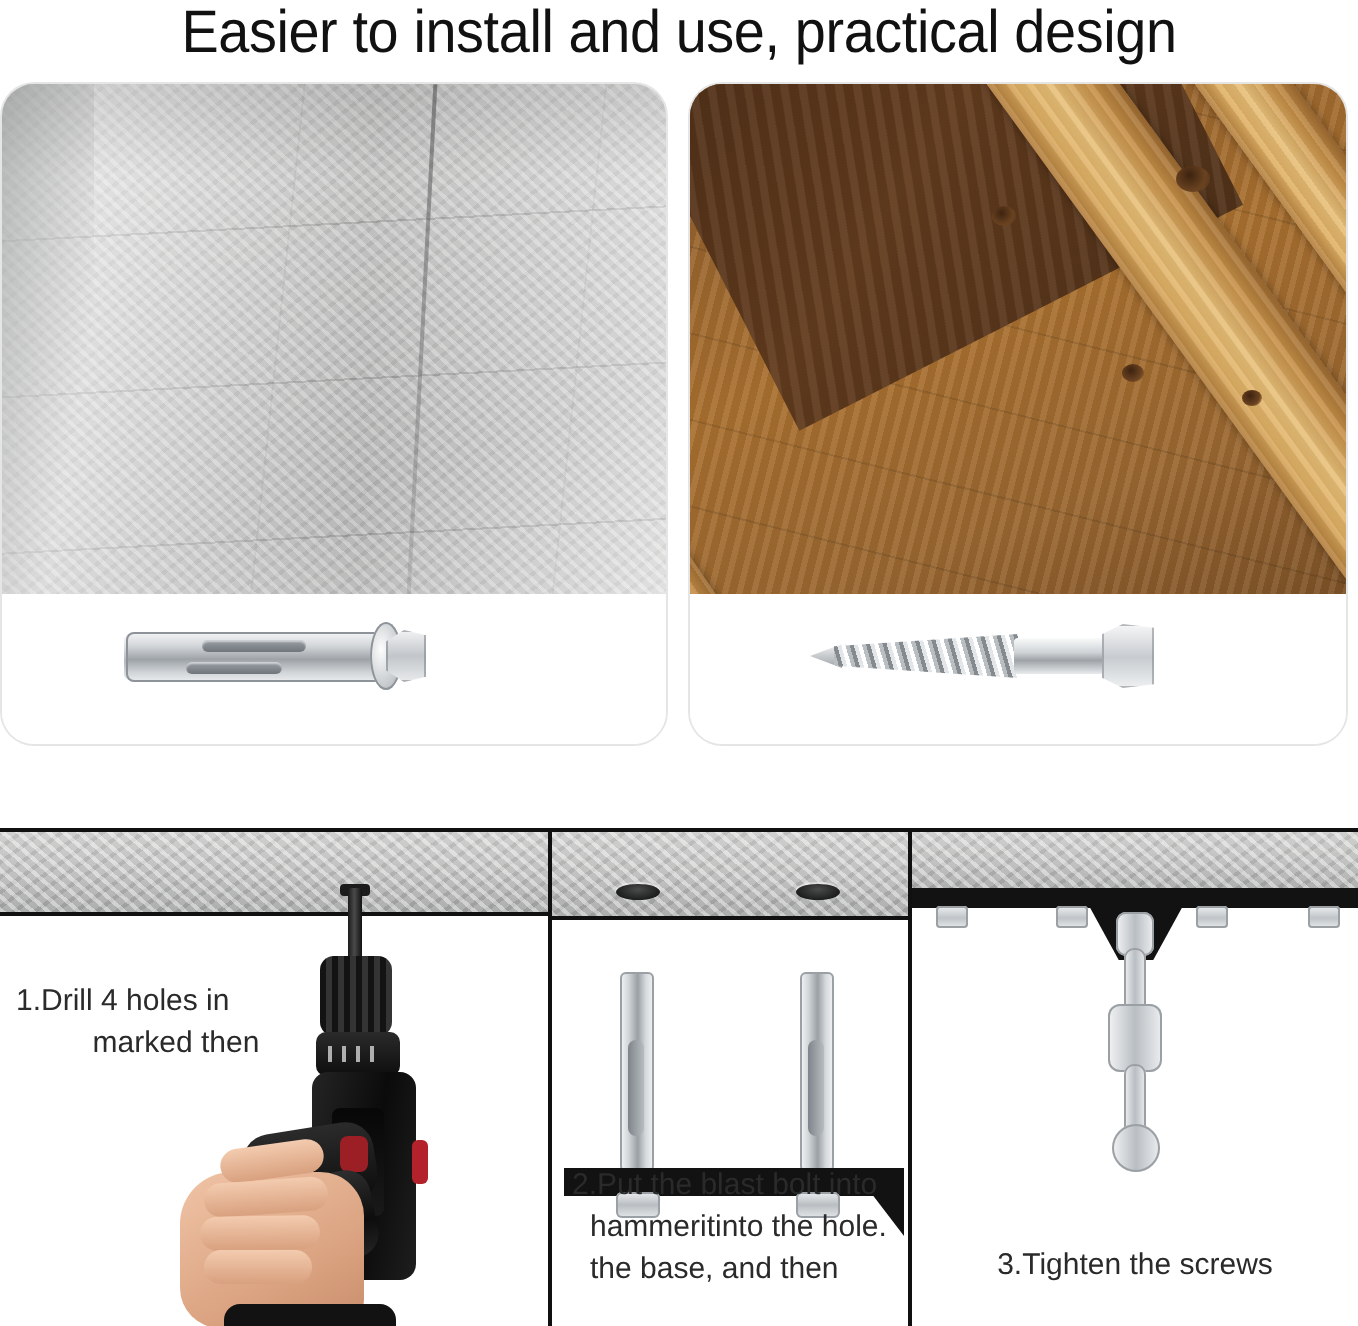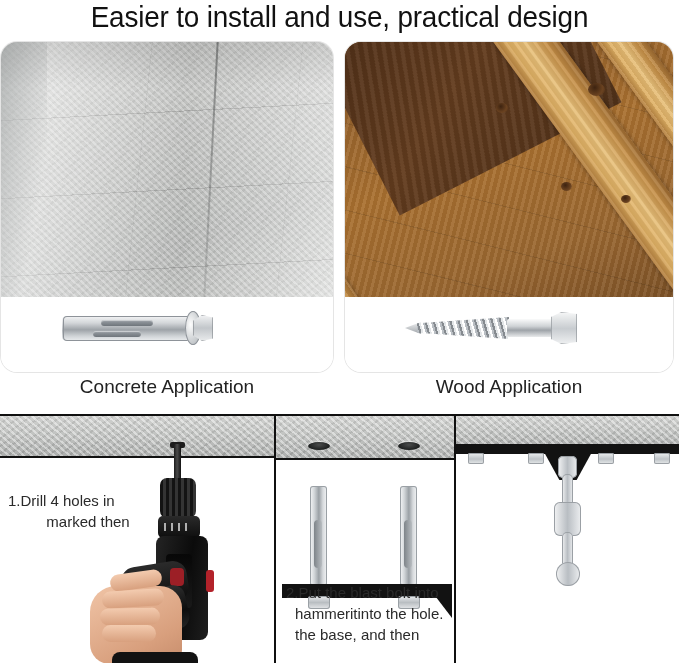--- a/index.html
+++ b/index.html
@@ -271,24 +271,20 @@
         <div class="lag">
           <div class="point"></div>
           <div class="threads"></div>
           <div class="shank"></div>
           <div class="head"></div>
         </div>
       </div>
     </div>
   </div>
 
-  <div class="caption-row">
-    <div class="cap c1">Concrete Application</div>
-    <div class="cap c2">Wood Application</div>
-  </div>
 
   <div class="steps">
     <div class="topline"></div>
 
     <div class="step s1">
       <div class="ceilstrip"></div>
       <div class="drill">
         <div class="bitcap"></div>
         <div class="bit"></div>
         <div class="chuck"></div>
@@ -352,15 +348,18 @@
       <div class="bolt3" style="left:72px;top:39px;"></div>
       <div class="bolt3" style="left:142px;top:39px;"></div>
       <div class="bolt3" style="left:198px;top:39px;"></div>
 
       <div class="swiv" style="left:102px;top:42px;width:19px;height:22px;border-radius:5px;"></div>
       <div class="swiv" style="left:106px;top:60px;width:11px;height:34px;border-radius:5px;"></div>
       <div class="swiv" style="left:98px;top:88px;width:27px;height:34px;border-radius:6px;"></div>
       <div class="swiv" style="left:106px;top:118px;width:11px;height:38px;border-radius:5px;"></div>
       <div class="swiv" style="left:100px;top:148px;width:24px;height:24px;border-radius:50%;"></div>
 
+      <div class="steptext t3">
+        <span class="ln">3.Tighten the screws</span>
+      </div>
     </div>
   </div>
 </div>
 
 </body></html>

